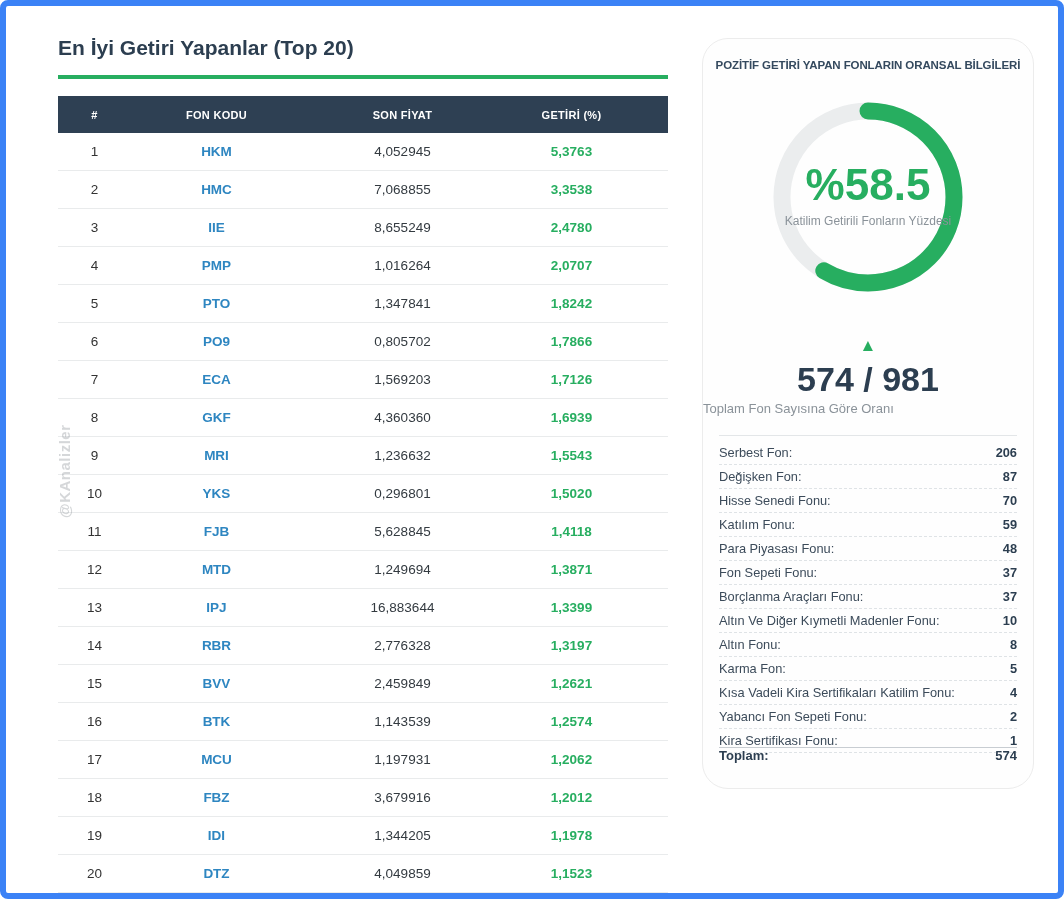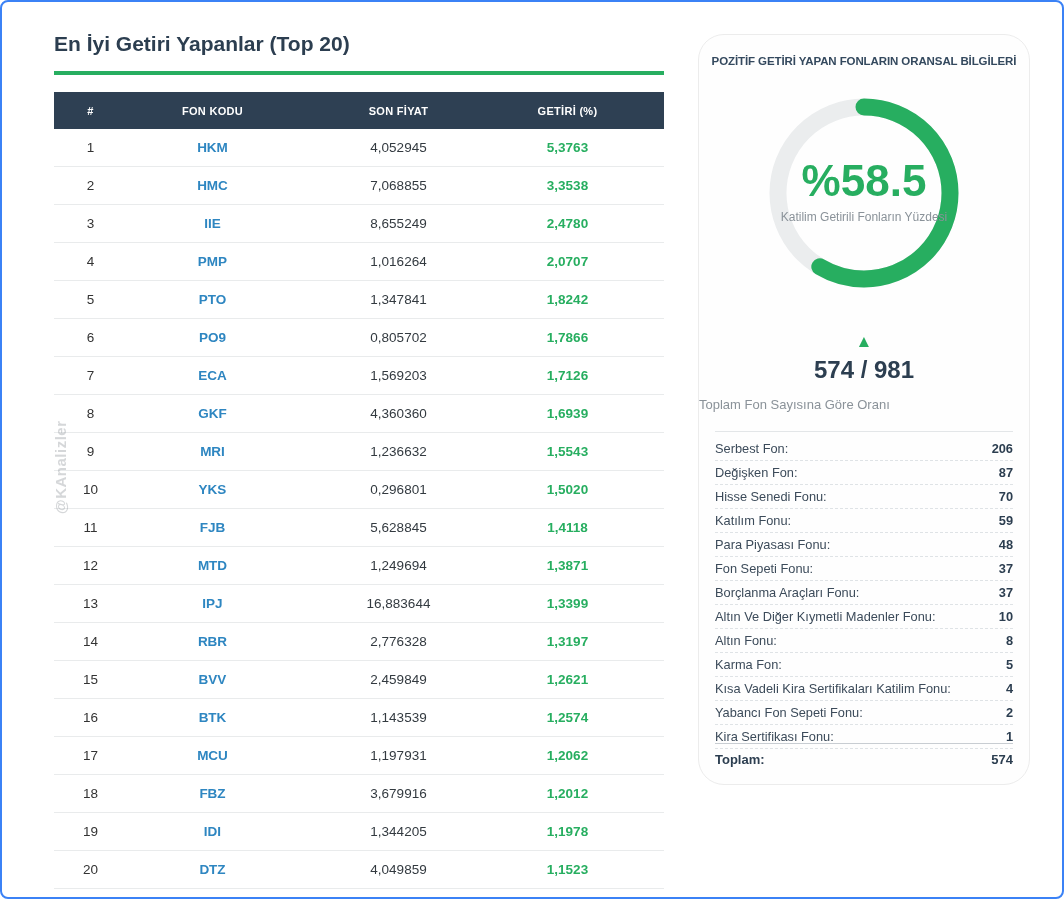--- a/index.html
+++ b/index.html
@@ -1,18 +1,18 @@
 <!DOCTYPE html>
 <html><head>
 <meta charset="utf-8">
 <style>
   html,body{margin:0;padding:0;background:#fff;}
   .page{
     position:relative;width:1064px;height:899px;box-sizing:border-box;
-    background:#ffffff;border:2px solid #3b82f6;border-radius:8px;overflow:hidden;
+    background:#ffffff;border:6px solid #3b82f6;border-radius:8px;overflow:hidden;
     font-family:"Liberation Sans", sans-serif;color:#2c3e50;
   }
   
   .title{position:absolute;left:52px;top:30px;font-size:21px;font-weight:bold;color:#2c3e50;}
   .green-rule{position:absolute;left:52px;top:69px;width:610px;height:4px;background:#27ae60;}
   .table{position:absolute;left:52px;top:90px;width:610px;}
   .thead{display:flex;height:37px;background:#2e4053;color:#ffffff;align-items:center;
          font-size:11px;font-weight:bold;letter-spacing:.3px;}
   .trow{display:flex;height:37px;align-items:center;border-bottom:1px solid #e9ebec;font-size:13.5px;}
   .cell{text-align:center;}
@@ -30,30 +30,30 @@
   .card{position:absolute;left:696px;top:32px;width:332px;height:751px;box-sizing:border-box;
         background:#fefefe;border:1px solid #ececec;border-radius:26px;}
   .card-title{position:absolute;top:20px;left:0;right:0;text-align:center;font-size:11.5px;
               font-weight:bold;color:#34495e;letter-spacing:-.1px;white-space:nowrap;}
   .donut{position:absolute;left:65px;top:58px;width:200px;height:200px;}
   .donut svg{position:absolute;left:0;top:0;}
   .donut-center{position:absolute;inset:0;display:flex;flex-direction:column;align-items:center;justify-content:center;}
   .pct{font-size:44px;font-weight:bold;color:#27ae60;line-height:1;margin-top:-4px;}
   .pct-sub{font-size:12px;color:#8a9299;margin-top:7px;white-space:nowrap;}
   .arrow{position:absolute;top:298px;left:0;right:0;text-align:center;color:#27ae60;font-size:17px;line-height:1;}
-  .ratio{position:absolute;top:322px;left:0;right:0;text-align:center;font-size:24px;font-weight:bold;color:#2c3e50;line-height:1.1;}
+  .ratio{position:absolute;top:322px;left:0;right:0;text-align:center;font-size:34px;font-weight:bold;color:#2c3e50;line-height:1.1;}
   .ratio-sub{position:absolute;top:362px;left:0;right:0;text-align:left;font-size:13px;color:#8a9299;}
   .divider{position:absolute;top:396px;left:16px;right:16px;border-top:1px solid #e3e6e8;}
   .fund-list{position:absolute;top:402px;left:16px;right:16px;}
   .fitem{display:flex;justify-content:space-between;align-items:center;height:23px;
          border-bottom:1px dashed #dfe3e6;font-size:12.8px;}
   .flabel{color:#3c4b5a;}
   .fvalue{font-weight:bold;color:#2c3e50;}
   .total-row{position:absolute;top:708px;left:16px;right:16px;border-top:1px solid #c8cdd2;
-             padding-top:8px;display:flex;justify-content:space-between;font-size:13px;font-weight:bold;color:#2c3e50;}
+             display:flex;justify-content:space-between;font-size:13px;font-weight:bold;color:#2c3e50;}
 </style>
 </head>
 <body>
 
 <div class="page">
 
   <div class="title">En İyi Getiri Yapanlar (Top 20)</div>
   <div class="green-rule"></div>
 
   <div class="table">

